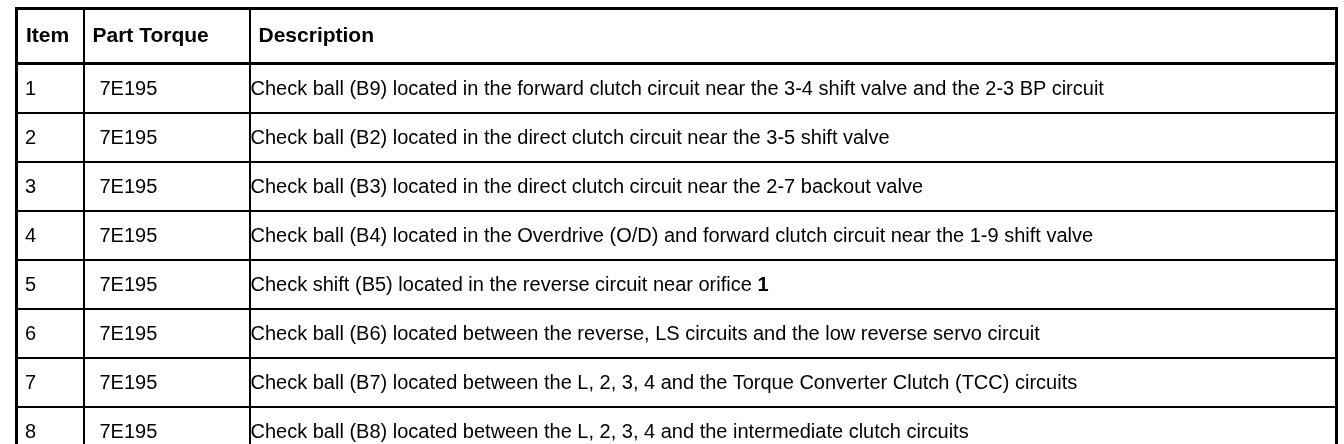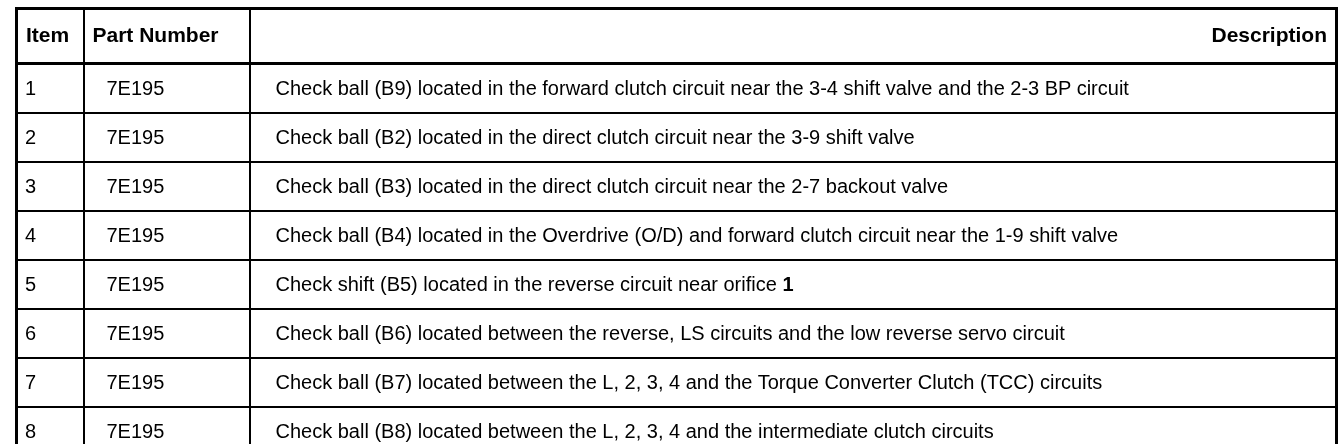--- a/index.html
+++ b/index.html
@@ -43,21 +43,21 @@
     vertical-align: middle;
     white-space: nowrap;
   }
   thead th:last-child {
     border-right: none;
   }
   th.th-item, th.th-part {
     text-align: left;
   }
   th.th-desc {
-    text-align: right;
+    text-align: left;
   }
 
   tbody td {
     border-top: 2px solid #000000;
     border-right: 2px solid #000000;
     font-size: 20px;
     font-weight: normal;
     padding: 3px 8px 4px 8px;
     height: 40px;
     vertical-align: middle;
@@ -65,51 +65,51 @@
     white-space: nowrap;
     overflow: hidden;
   }
   tbody td:last-child {
     border-right: none;
   }
   tbody tr:first-child td {
     border-top: none;
   }
   td.cell-item { padding-left: 7px; }
-  td.cell-part { padding-left: 22px; }
-  td.cell-desc { padding-left: 25px; }
+  td.cell-part { padding-left: 15px; }
+  td.cell-desc { padding-left: 0; }
   .emph { font-weight: bold; }
 </style>
 </head>
 <body>
 
 <div class="sheet">
   <table class="parts-table">
     <colgroup>
       <col class="col-item">
       <col class="col-part">
       <col class="col-desc">
     </colgroup>
     <thead>
       <tr>
         <th class="th-item">Item</th>
-        <th class="th-part">Part Number</th>
+        <th class="th-part">Part Torque</th>
         <th class="th-desc">Description</th>
       </tr>
     </thead>
     <tbody>
       <tr>
         <td class="cell-item">1</td>
         <td class="cell-part">7E195</td>
         <td class="cell-desc">Check ball (B9) located in the forward clutch circuit near the 3-4 shift valve and the 2-3 BP circuit</td>
       </tr>
       <tr>
         <td class="cell-item">2</td>
         <td class="cell-part">7E195</td>
-        <td class="cell-desc">Check ball (B2) located in the direct clutch circuit near the 3-9 shift valve</td>
+        <td class="cell-desc">Check ball (B2) located in the direct clutch circuit near the 3-5 shift valve</td>
       </tr>
       <tr>
         <td class="cell-item">3</td>
         <td class="cell-part">7E195</td>
         <td class="cell-desc">Check ball (B3) located in the direct clutch circuit near the 2-7 backout valve</td>
       </tr>
       <tr>
         <td class="cell-item">4</td>
         <td class="cell-part">7E195</td>
         <td class="cell-desc">Check ball (B4) located in the Overdrive (O/D) and forward clutch circuit near the 1-9 shift valve</td>

